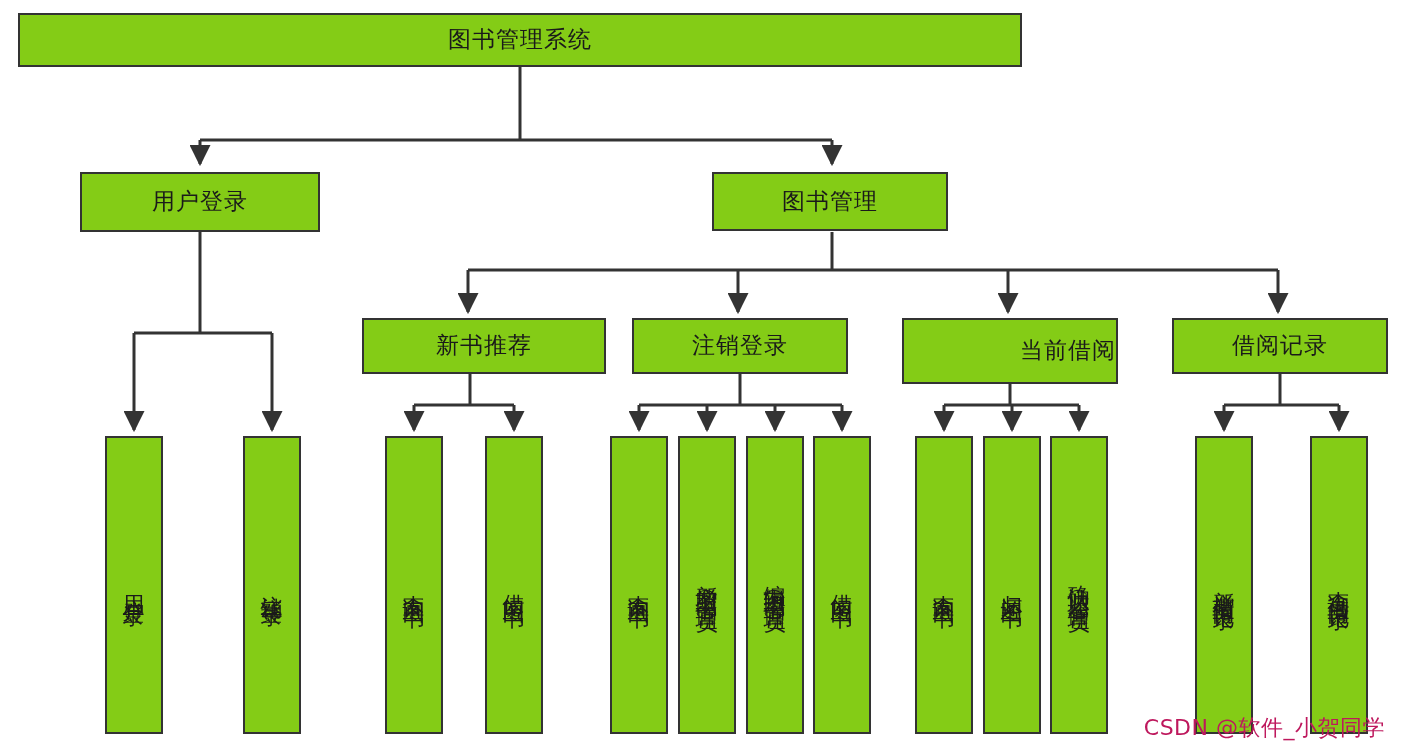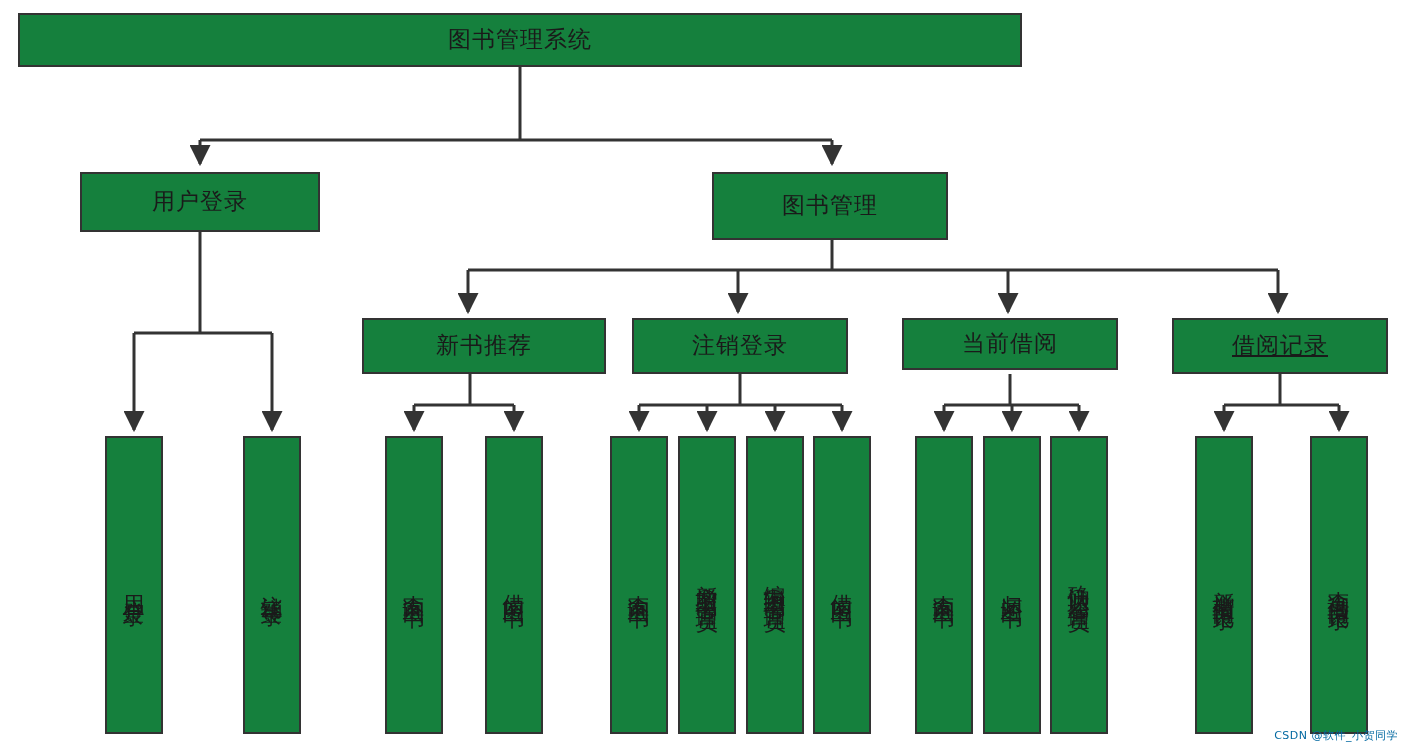--- a/index.html
+++ b/index.html
@@ -15,21 +15,21 @@
     overflow:hidden;
   }
   svg.edges{
     position:absolute;left:0;top:0;
     width:1405px;height:747px;
     pointer-events:none;
   }
   .node{
     position:absolute;
     box-sizing:border-box;
-    background:#15803d;
+    background:#84cc16;
     border:2px solid #333333;
     display:flex;
     align-items:center;
     justify-content:center;
     color:#1a1a1a;
   }
   .node.h{
     font-size:23px;
     line-height:1.2;
     letter-spacing:1px;
@@ -46,23 +46,23 @@
     line-height:1.05;
   }
   .node.v .vtext{
     writing-mode:vertical-rl;
     text-orientation:upright;
     white-space:nowrap;
     text-align:center;
   }
   .watermark{
     position:absolute;
-    right:7px;bottom:4px;
-    font-size:11px;
-    color:#0369a1;
+    right:20px;bottom:4px;
+    font-size:22px;
+    color:#be185d;
     letter-spacing:0.5px;
     user-select:none;
   }
 </style>
 </head>
 <body>
 
 <div id="canvas">
 
   <svg class="edges" viewBox="0 0 1405 747">
@@ -115,34 +115,34 @@
     </g>
   </svg>
 
   <div class="node h root" style="left:18px;top:13px;width:1004px;height:54px;">
     <span>图书管理系统</span>
   </div>
 
   <div class="node h" style="left:80px;top:172px;width:240px;height:60px;">
     <span>用户登录</span>
   </div>
-  <div class="node h" style="left:712px;top:172px;width:236px;height:68px;">
+  <div class="node h" style="left:712px;top:172px;width:236px;height:59px;">
     <span>图书管理</span>
   </div>
 
   <div class="node h" style="left:362px;top:318px;width:244px;height:56px;">
     <span>新书推荐</span>
   </div>
   <div class="node h" style="left:632px;top:318px;width:216px;height:56px;">
     <span>注销登录</span>
   </div>
-  <div class="node h" style="left:902px;top:318px;width:216px;height:52px;">
+  <div class="node h" style="left:902px;top:318px;width:216px;height:66px;justify-content:flex-end;">
     <span>当前借阅</span>
   </div>
-  <div class="node h" style="left:1172px;top:318px;width:216px;height:56px;text-decoration:underline;">
+  <div class="node h" style="left:1172px;top:318px;width:216px;height:56px;">
     <span>借阅记录</span>
   </div>
 
   <div class="node v" style="left:105px;top:436px;width:58px;height:298px;">
     <span class="vtext">用户登录</span>
   </div>
   <div class="node v" style="left:243px;top:436px;width:58px;height:298px;">
     <span class="vtext">注销登录</span>
   </div>
 

